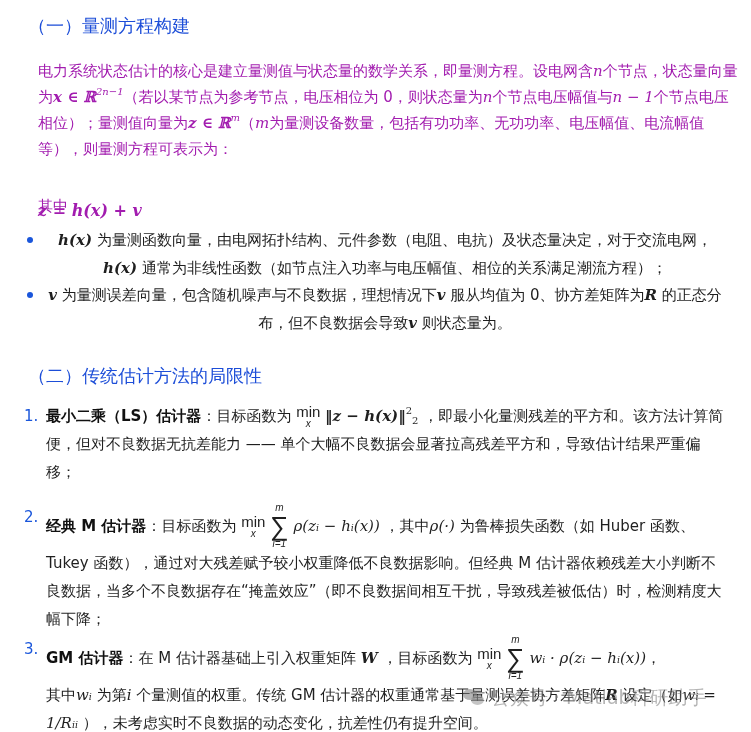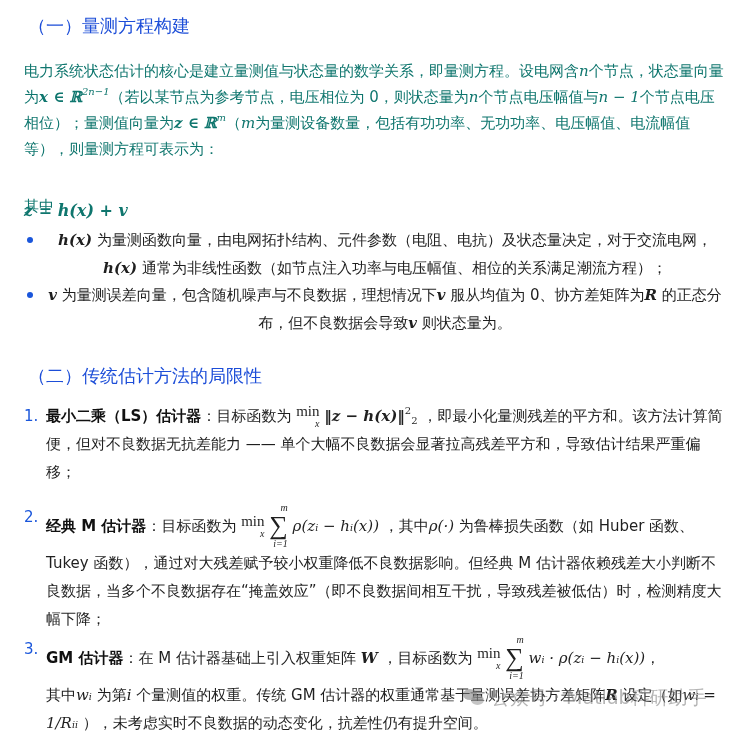--- a/index.html
+++ b/index.html
@@ -26,25 +26,25 @@
     }
     .section-title {
       position: absolute;
       left: 28px;
       font-size: 18px;
       color: #1d4ed8;
       white-space: nowrap;
     }
     .para {
       position: absolute;
-      left: 24px;
+      left: 38px;
       width: 700px;
       line-height: 26px;
       font-size: 15px;
-      color: #0f766e;
+      color: #a21caf;
     }
     .math {
       font-family: "DejaVu Serif", "Liberation Serif", serif;
       font-style: italic;
     }
     .mathb {
       font-family: "DejaVu Serif", "Liberation Serif", serif;
       font-style: italic;
       font-weight: bold;
     }
@@ -87,23 +87,23 @@
       top: 0;
       color: #1a56db;
     }
     .num-text {
       margin-left: 22px;
     }
     .bold { font-weight: bold; color: #111; }
     .opstack {
       display: inline-block;
       position: relative;
-      text-align: right;
+      text-align: center;
       vertical-align: middle;
-      font-family: Liberation Serif, serif;
+      font-family: Liberation Sans, sans-serif;
       line-height: 1;
     }
     .opstack .top, .opstack .bot {
       display: block;
       font-size: 10px;
       font-style: italic;
     }
     .opstack .mid {
       display: block;
       font-size: 15px;

